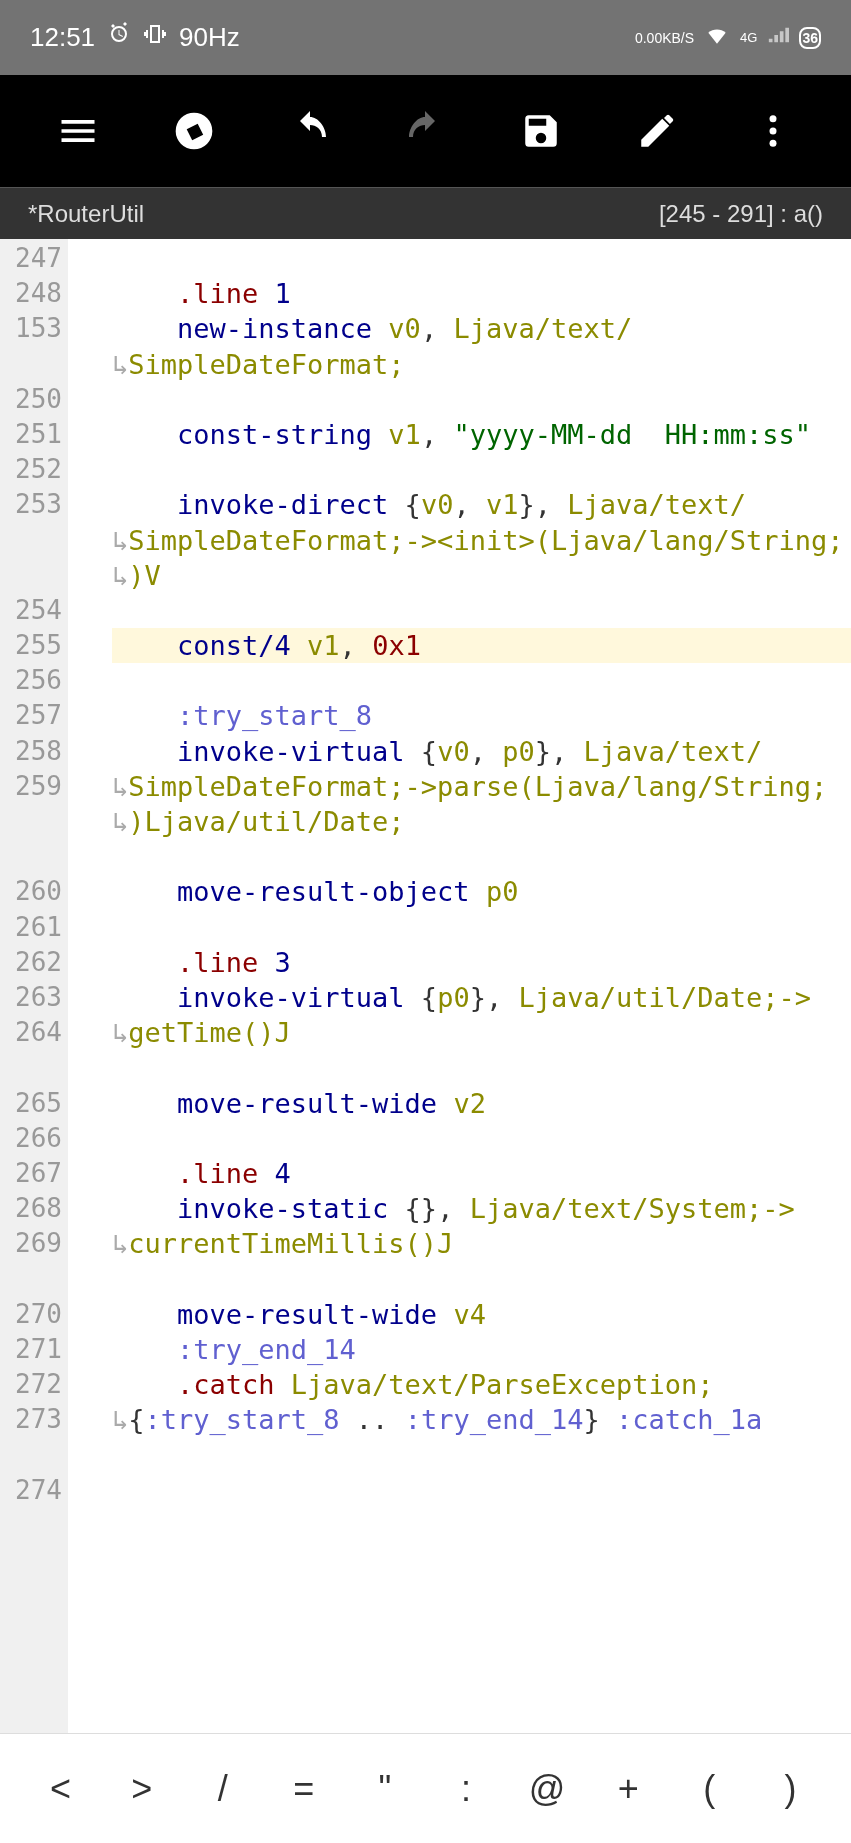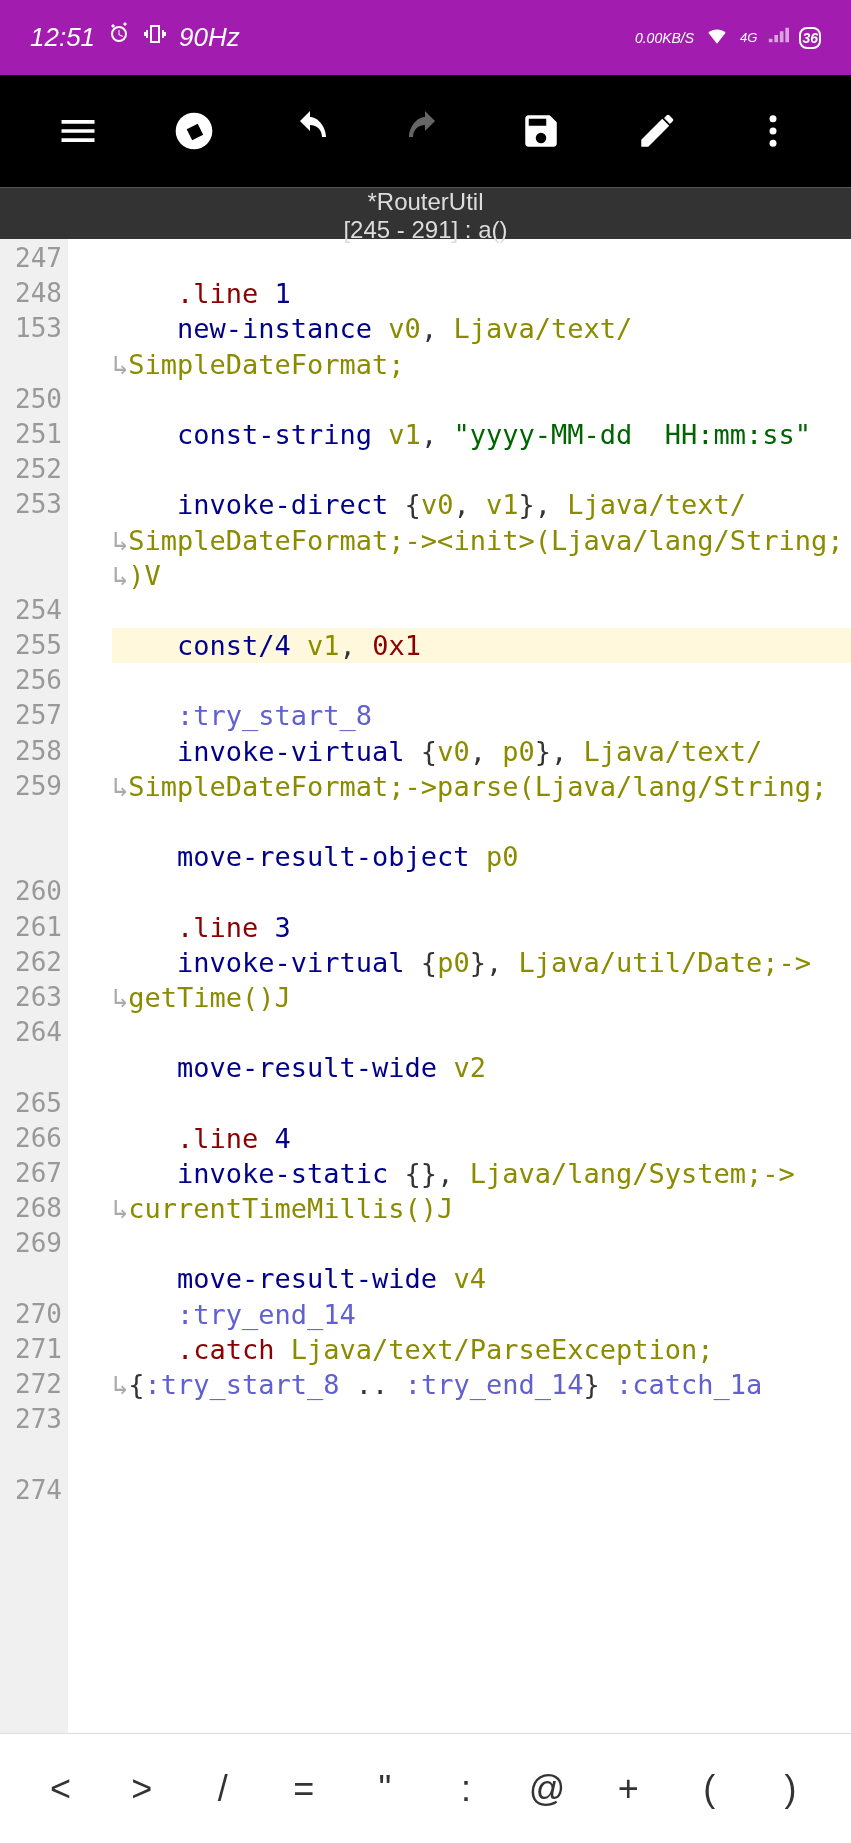--- a/index.html
+++ b/index.html
@@ -1,27 +1,27 @@
 <!DOCTYPE html>
 <html><head>
 <meta charset="utf-8">
 <style>
 * { margin: 0; padding: 0; box-sizing: border-box; }
 body { font-family: -apple-system, sans-serif; background: #fff; width: 851px; height: 1843px; overflow: hidden; }
 
-.status-bar { background: #a21caf; height: 75px; display: flex; align-items: center; justify-content: space-between; padding: 0 30px; color: #fff; font-style: italic; }
+.status-bar { background: #737373; height: 75px; display: flex; align-items: center; justify-content: space-between; padding: 0 30px; color: #fff; }
 .status-left { display: flex; align-items: center; gap: 12px; font-size: 26px; font-weight: 500; }
 .status-right { display: flex; align-items: center; gap: 10px; font-size: 18px; }
 .status-kbs { display: flex; flex-direction: row; align-items: flex-end; line-height: 1; font-size: 14px; }
 .battery-badge { border: 2px solid #fff; border-radius: 8px; padding: 1px 1px; font-size: 14px; font-weight: 600; }
 
 .toolbar { background: #000; height: 112px; display: flex; align-items: center; justify-content: space-around; padding: 0 20px; }
 .toolbar-btn { width: 60px; height: 60px; display: flex; align-items: center; justify-content: center; color: #fff; }
 
-.tab-bar { background: #333; height: 52px; display: flex; align-items: center; justify-content: space-between; padding: 0 28px; color: #ddd; font-size: 24px; border-top: 1px solid #555; flex-direction: column; }
+.tab-bar { background: #333; height: 52px; display: flex; align-items: center; justify-content: space-between; padding: 0 28px; color: #ddd; font-size: 24px; border-top: 1px solid #555; }
 
 .code-area { display: flex; height: 1494px; overflow: hidden; background: #fff; }
 .gutter { background: #f0f0f0; width: 68px; flex-shrink: 0; text-align: right; padding-right: 6px; color: #999; font-size: 26px; font-family: monospace; line-height: 35.2px; padding-top: 2px; }
 .gutter div { height: 35.2px; }
 .code-content { flex: 1; font-family: monospace; font-size: 27px; line-height: 35.2px; padding-left: 8px; padding-top: 2px; margin-left: 36px; }
 .code-line { height: 35.2px; white-space: pre; }
 .code-line.highlighted { background: #fff8dc; }
 
 .c-directive { color: #8b0000; }
 .c-keyword { color: #00008b; }
@@ -163,31 +163,32 @@
     <div class="code-line"></div>
     <div class="code-line"><span>    </span><span class="c-keyword">invoke-direct</span><span class="c-punct"> {</span><span class="c-register">v0</span><span class="c-punct">,</span><span class="c-register"> v1</span><span class="c-punct">},</span><span class="c-type"> Ljava/text/</span></div>
     <div class="code-line"><span class="c-wrap">↳</span><span class="c-type">SimpleDateFormat;</span><span class="c-type">-&gt;&lt;init&gt;(</span><span class="c-type">Ljava/lang/String;</span></div>
     <div class="code-line"><span class="c-wrap">↳</span><span class="c-type">)V</span></div>
     <div class="code-line"></div>
     <div class="code-line highlighted"><span>    </span><span class="c-keyword">const/4</span><span class="c-register"> v1</span><span class="c-punct">,</span><span class="c-num"> 0x1</span></div>
     <div class="code-line"></div>
     <div class="code-line"><span>    </span><span class="c-label">:try_start_8</span></div>
     <div class="code-line"><span>    </span><span class="c-keyword">invoke-virtual</span><span class="c-punct"> {</span><span class="c-register">v0</span><span class="c-punct">,</span><span class="c-register"> p0</span><span class="c-punct">},</span><span class="c-type"> Ljava/text/</span></div>
     <div class="code-line"><span class="c-wrap">↳</span><span class="c-type">SimpleDateFormat;</span><span class="c-type">-&gt;parse(</span><span class="c-type">Ljava/lang/String;</span></div>
+    <div class="code-line"><span class="c-wrap">↳</span><span class="c-type">)</span><span class="c-type">Ljava/util/Date;</span></div>
     <div class="code-line"></div>
     <div class="code-line"><span>    </span><span class="c-keyword">move-result-object</span><span class="c-register"> p0</span></div>
     <div class="code-line"></div>
     <div class="code-line"><span>    </span><span class="c-directive">.line</span><span class="c-keyword"> 3</span></div>
     <div class="code-line"><span>    </span><span class="c-keyword">invoke-virtual</span><span class="c-punct"> {</span><span class="c-register">p0</span><span class="c-punct">},</span><span class="c-type"> Ljava/util/Date;</span><span class="c-type">-&gt;</span></div>
     <div class="code-line"><span class="c-wrap">↳</span><span class="c-type">getTime()J</span></div>
     <div class="code-line"></div>
     <div class="code-line"><span>    </span><span class="c-keyword">move-result-wide</span><span class="c-register"> v2</span></div>
     <div class="code-line"></div>
     <div class="code-line"><span>    </span><span class="c-directive">.line</span><span class="c-keyword"> 4</span></div>
-    <div class="code-line"><span>    </span><span class="c-keyword">invoke-static</span><span class="c-punct"> {},</span><span class="c-type"> Ljava/lang/System;</span><span class="c-type">-&gt;</span></div>
+    <div class="code-line"><span>    </span><span class="c-keyword">invoke-static</span><span class="c-punct"> {},</span><span class="c-type"> Ljava/text/System;</span><span class="c-type">-&gt;</span></div>
     <div class="code-line"><span class="c-wrap">↳</span><span class="c-type">currentTimeMillis()J</span></div>
     <div class="code-line"></div>
     <div class="code-line"><span>    </span><span class="c-keyword">move-result-wide</span><span class="c-register"> v4</span></div>
     <div class="code-line"><span>    </span><span class="c-label">:try_end_14</span></div>
     <div class="code-line"><span>    </span><span class="c-directive">.catch</span><span class="c-type"> Ljava/text/ParseException;</span></div>
     <div class="code-line"><span class="c-wrap">↳</span><span class="c-punct">{</span><span class="c-label">:try_start_8</span><span class="c-punct"> .. </span><span class="c-label">:try_end_14</span><span class="c-punct">}</span><span class="c-label"> :catch_1a</span></div>
     <div class="code-line"></div>
   </div>
 </div>
 

